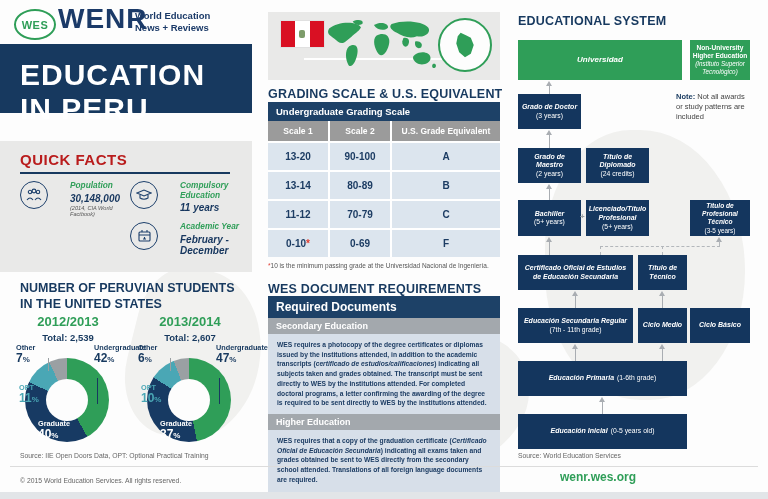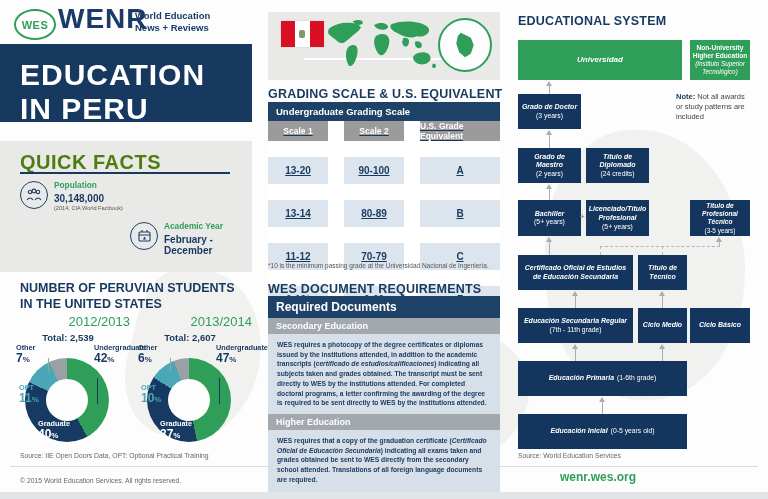--- a/index.html
+++ b/index.html
@@ -7,37 +7,37 @@
           font-family:"Liberation Sans", sans-serif;color:#17395f;}
   .abs{position:absolute;}
   
   .wm{position:absolute;background:#f1f1ef;z-index:0;}
   
   .wes-oval{position:absolute;left:14px;top:9px;width:38px;height:27px;border:2px solid #2f9e58;
             border-radius:50%;display:flex;align-items:center;justify-content:center;
             color:#2f9e58;font-weight:bold;font-size:11px;letter-spacing:.5px;background:#fff;}
   .brand{position:absolute;left:58px;top:3px;font-size:28px;font-weight:bold;color:#1b3a68;letter-spacing:1px;}
   .tagline{position:absolute;left:135px;top:10px;font-size:9.5px;font-weight:bold;color:#1b3a68;line-height:1.25;}
-  .title-block{position:absolute;left:0;top:44px;width:252px;height:78px;background:#17395f;z-index:1;}
+  .title-block{position:absolute;left:0;top:44px;width:252px;height:69px;background:#17395f;z-index:1;}
   .title-block .t{margin:14px 0 0 20px;color:#fff;font-weight:bold;font-size:30px;line-height:1.12;letter-spacing:1px;}
   
   .qf{position:absolute;left:0;top:141px;width:252px;height:131px;background:#e9e9e8;z-index:1;}
-  .qf-title{position:absolute;left:20px;top:10px;font-size:20px;font-weight:bold;letter-spacing:.5px;color:#4d7c0f;}
+  .qf-title{position:absolute;left:20px;top:10px;font-size:15px;font-weight:bold;letter-spacing:.5px;color:#b91c1c;}
   .qf-rule{position:absolute;left:20px;top:31px;width:210px;height:2px;background:#17395f;}
   .fact{position:absolute;width:112px;display:flex;}
   .fact .ficon{width:26px;height:26px;border:1.4px solid #1c3f6b;border-radius:50%;flex:0 0 auto;
                display:flex;align-items:center;justify-content:center;}
-  .fact .ftxt{margin-left:6px;}
+  .fact .ftxt{margin-left:22px;font-style:italic;}
   .fact .flabel{color:#2f9e58;font-weight:bold;font-size:8.3px;line-height:1.15;}
   .fact .fvalue{color:#16365e;font-size:10px;margin-top:2px;font-weight:bold;}
   .fact .fnote{color:#555;font-size:5.6px;margin-top:1px;}
   
   .st-title{position:absolute;left:20px;top:281px;font-size:12.5px;font-weight:bold;line-height:1.25;color:#17395f;z-index:1;}
   .donut-group{position:absolute;top:308px;width:124px;height:148px;z-index:1;}
-  .donut-year{position:absolute;top:6px;width:100%;text-align:right;color:#2f9e58;font-weight:normal;font-size:13px;}
+  .donut-year{position:absolute;top:6px;width:100%;text-align:center;color:#2f9e58;font-weight:bold;font-size:13px;}
   .donut-total{position:absolute;top:24px;width:100%;text-align:center;color:#17395f;font-size:9.5px;font-weight:bold;}
   .donut{position:absolute;left:19px;top:50px;width:84px;height:84px;border-radius:50%;}
   .donut::after{content:"";position:absolute;inset:21px;background:#fdfdfd;border-radius:50%;}
   .dlbl{position:absolute;line-height:1.05;margin-left:8px;}
   .dlbl .small{font-size:7.3px;font-weight:bold;}
   .dlbl .big{font-size:12px;font-weight:bold;}
   .dlbl .pctsign{font-size:8px;}
   .lbl-other{left:2px;top:36px;color:#17395f;}
   .lbl-under{left:80px;top:36px;width:46px;color:#17395f;}
   .lbl-opt{left:5px;top:76px;color:#4aa7b5;}
@@ -52,21 +52,21 @@
   .flag div{flex:1;}
   .flag .red{background:#d91023;}
   .flag .white{background:#fff;display:flex;align-items:center;justify-content:center;}
   .flag .emblem{width:6px;height:8px;background:#7d9c6a;border-radius:2px;flex:0 0 auto;}
   .map-line{position:absolute;left:36px;top:46px;width:154px;height:2px;background:#fff;}
   .peru-circle{position:absolute;left:170px;top:6px;width:50px;height:50px;border:2.5px solid #2f9e58;
                border-radius:50%;background:#fdfdfd;display:flex;align-items:center;justify-content:center;}
   .sec-title{position:absolute;font-size:12.5px;font-weight:bold;letter-spacing:.2px;color:#17395f;z-index:1;}
   .gtable{position:absolute;left:268px;top:102px;width:232px;z-index:1;background:#fff;}
   .gt-bar{background:#1d4167;color:#fff;font-weight:bold;font-size:9.5px;padding:4px 8px;}
-  .gt-grid{display:grid;grid-template-columns:60px 60px 1fr;gap:16px;background:#fff;text-decoration:underline;}
+  .gt-grid{display:grid;grid-template-columns:60px 60px 1fr;gap:2px;background:#fff;}
   .gt-h{background:#9b9b9b;color:#fff;font-weight:bold;font-size:8.5px;height:20px;
         display:flex;align-items:center;justify-content:center;}
   .gt-c{background:#dce5ee;color:#1c3c63;font-weight:bold;font-size:10px;height:27px;
         display:flex;align-items:center;justify-content:center;}
   .red{color:#e03c31;}
   .footnote{position:absolute;left:268px;top:262px;width:232px;font-size:6.5px;color:#555;z-index:1;}
   .docs{position:absolute;left:268px;top:296px;width:232px;background:#d7dfe9;z-index:1;padding-bottom:4px;}
   .doc-bar{background:#1d4167;color:#fff;font-weight:bold;font-size:12px;padding:4px 8px;}
   .doc-sub{background:#a3a8ad;color:#fff;font-weight:bold;font-size:9px;padding:3px 8px;}
   .doc-text{font-size:6.7px;line-height:1.45;color:#1c3c63;padding:6px 9px;font-weight:bold;}
@@ -135,20 +135,34 @@
             </g>
           </svg>
       </div>
       <div class="ftxt">
         <div class="flabel">Population</div>
         <div class="fvalue">30,148,000</div>
         <div class="fnote">(2014, CIA World Factbook)</div>
       </div>
     </div>
 
+    <div class="fact" style="left:130px;top:40px;">
+      <div class="ficon">
+        <svg width="16" height="14" viewBox="0 0 16 14">
+            <g fill="none" stroke="#1c3f6b" stroke-width="1.1">
+          <path d="M1 5 L8 2 L15 5 L8 8 Z"></path>
+              <path d="M4 7 v3 q4 2.5 8 0 v-3"></path>
+            </g>
+          </svg>
+      </div>
+      <div class="ftxt">
+        <div class="flabel">Compulsory Education</div>
+        <div class="fvalue">11 years</div>
+      </div>
+    </div>
 
 
     <div class="fact" style="left:130px;top:81px;">
       <div class="ficon">
         <svg width="15" height="14" viewBox="0 0 15 14">
             <g fill="none" stroke="#1c3f6b" stroke-width="1.1">
           <rect x="2" y="3" width="11" height="9" rx="1"></rect>
               <path d="M2 6 h11 M5 3 v-2 M10 3 v-2"></path>
           <path d="M7.5 8 v2 M6 10 h3"></path>
             </g>

